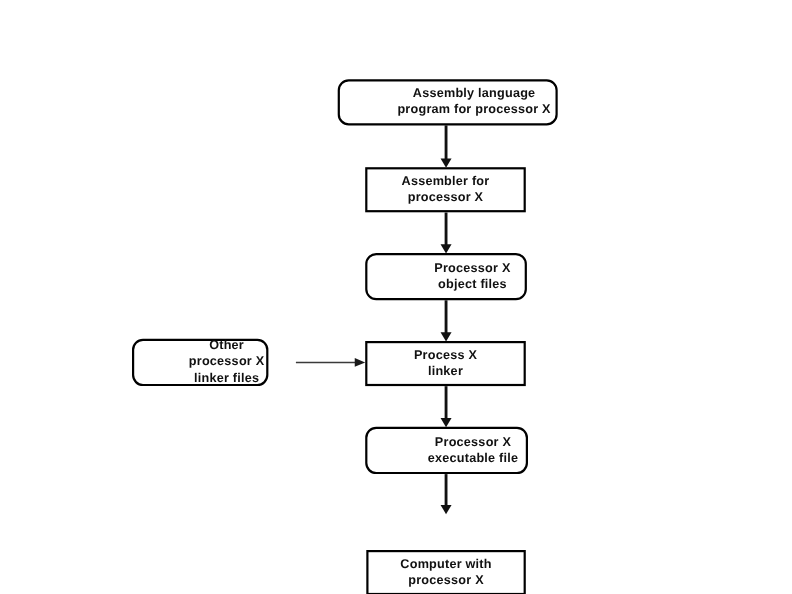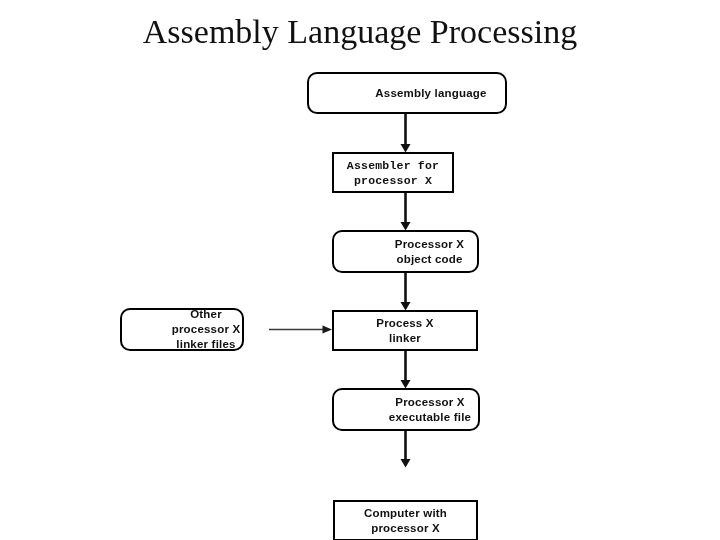--- a/index.html
+++ b/index.html
@@ -49,33 +49,32 @@
     color: #111111;
     font-size: 11.5px;
     font-weight: bold;
     line-height: 15px;
     letter-spacing: 0.2px;
   }
   .node.rounded { border-radius: 10px; padding-left: 48px; }
   .node.rect    { border-radius: 0; }
 
   #node-assembly-program   { left: 307px; top: 72px;  width: 200px; height: 42px; }
-  #node-assembler          { left: 332px; top: 152px; width: 122px; height: 41px; font-family: Liberation Mono, monospace; }
+  #node-assembler          { left: 332px; top: 152px; width: 146px; height: 41px; }
   #node-object-code        { left: 332px; top: 230px; width: 147px; height: 43px; }
   #node-linker             { left: 332px; top: 310px; width: 146px; height: 41px; align-items: center; }
   #node-other-object-files { left: 120px; top: 308px; width: 124px; height: 43px; border-width: 2.5px; }
   #node-executable         { left: 332px; top: 388px; width: 148px; height: 43px; }
   #node-computer           { left: 333px; top: 467px; width: 145px; height: 41px; margin-top: 33px; }
 </style>
 </head>
 <body>
 
 <div id="slide">
 
-  <h1 class="slide-title">Assembly Language Processing</h1>
 
   <svg id="connector-layer" viewBox="0 0 720 540" xmlns="http://www.w3.org/2000/svg">
 
     <g>
       <line x1="405.5" y1="114" x2="405.5" y2="145" stroke="#111111" stroke-width="2.6"></line>
       <polygon points="400.5,144 410.5,144 405.5,152.5" fill="#111111"></polygon>
     </g>
     <g>
       <line x1="405.5" y1="193" x2="405.5" y2="223" stroke="#111111" stroke-width="2.6"></line>
       <polygon points="400.5,222 410.5,222 405.5,230.5" fill="#111111"></polygon>
@@ -94,30 +93,31 @@
     </g>
 
     <g>
       <line x1="269" y1="329.5" x2="324" y2="329.5" stroke="#3a3a3a" stroke-width="1.3"></line>
       <polygon points="322.5,325.5 322.5,333.5 332,329.5" fill="#1a1a1a"></polygon>
     </g>
   </svg>
 
   <div id="node-assembly-program" class="node rounded">
     <span>Assembly language</span>
+    <span>program for processor X</span>
   </div>
 
   <div id="node-assembler" class="node rect">
     <span>Assembler for</span>
     <span>processor X</span>
   </div>
 
   <div id="node-object-code" class="node rounded">
     <span>Processor X</span>
-    <span>object code</span>
+    <span>object files</span>
   </div>
 
   <div id="node-linker" class="node rect">
     <span>Process X</span>
     <span>linker</span>
   </div>
 
   <div id="node-other-object-files" class="node rounded">
     <span>Other processor X</span>
     <span>linker files</span>

